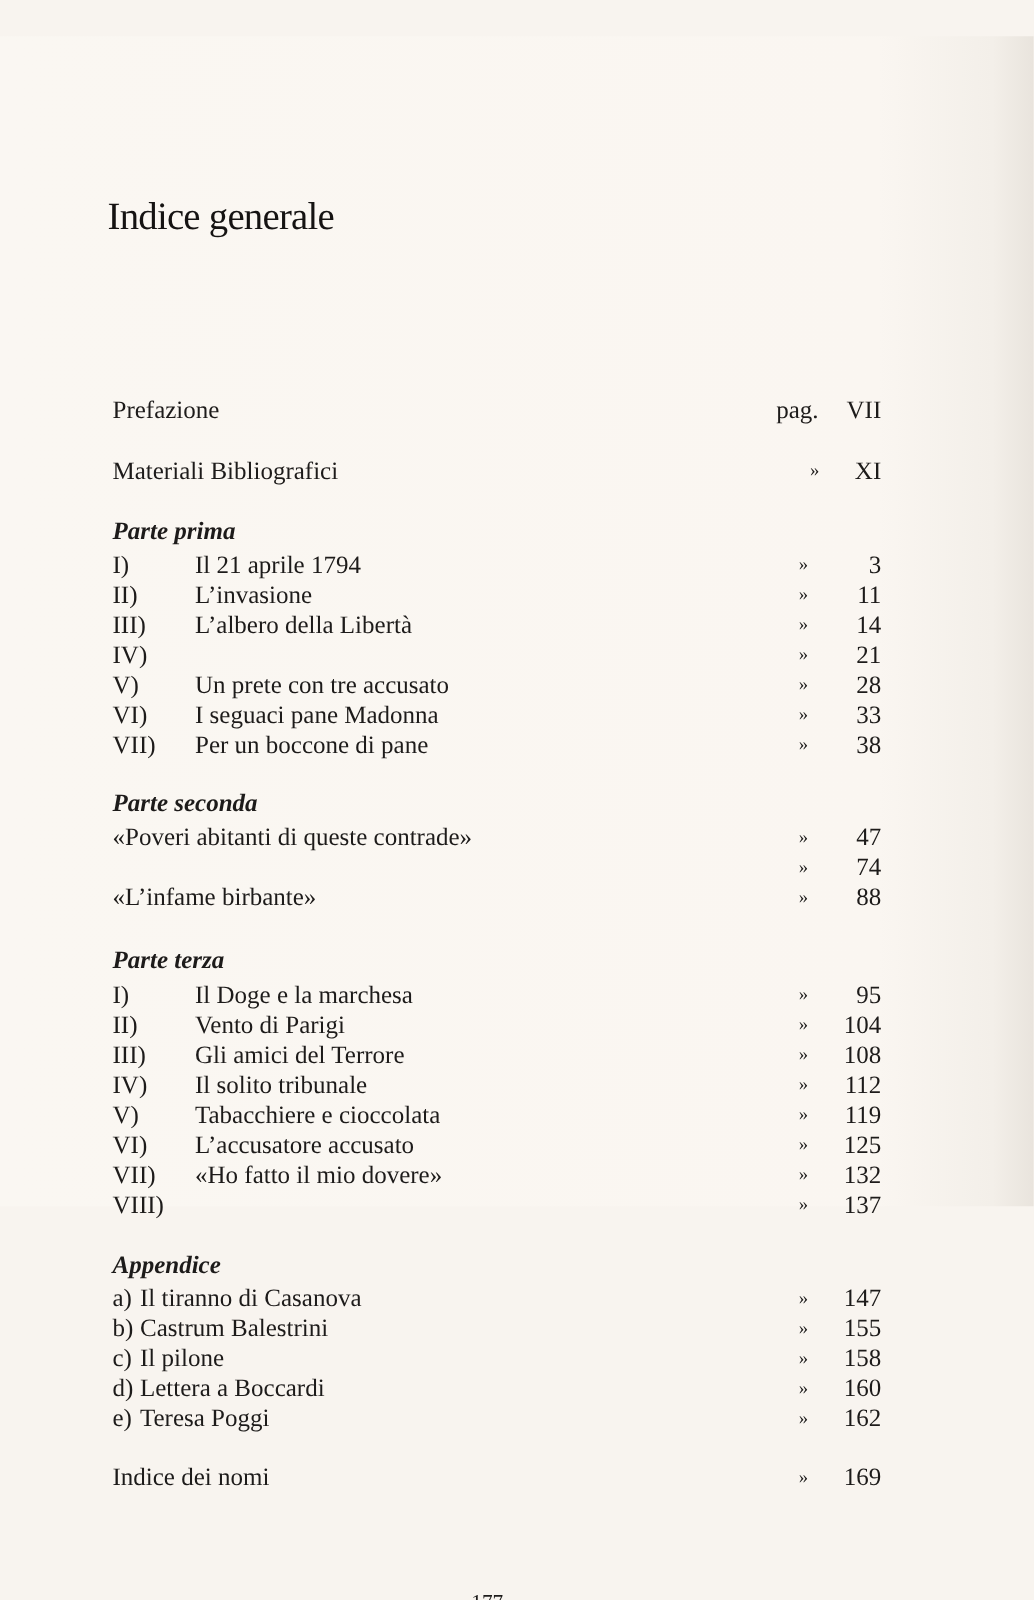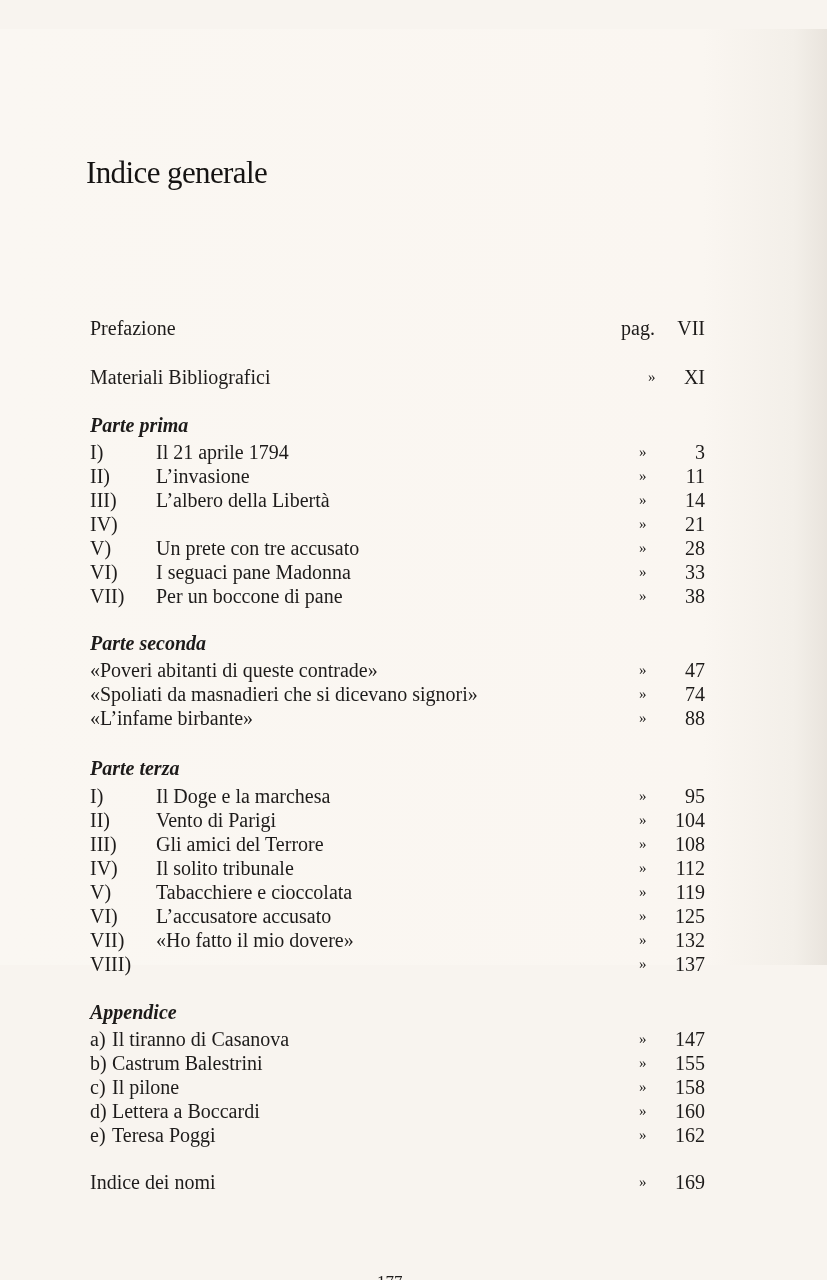--- a/index.html
+++ b/index.html
@@ -156,21 +156,20 @@
   </div>
 
   <div class="section-head" style="top:602px;">Parte seconda</div>
 
   <div class="row" style="top:629px;">
     <span class="text nonum">«Poveri abitanti di queste contrade»</span>
     <span class="mark">»</span>
     <span class="page-no">47</span>
   </div>
   <div class="row" style="top:653px;">
-    <span class="text nonum">«Spoliati da masnadieri che si dicevano signori»</span>
     <span class="mark">»</span>
     <span class="page-no">74</span>
   </div>
   <div class="row" style="top:677px;">
     <span class="text nonum">«L’infame birbante»</span>
     <span class="mark">»</span>
     <span class="page-no">88</span>
   </div>
 
   <div class="section-head" style="top:727px;">Parte terza</div>

